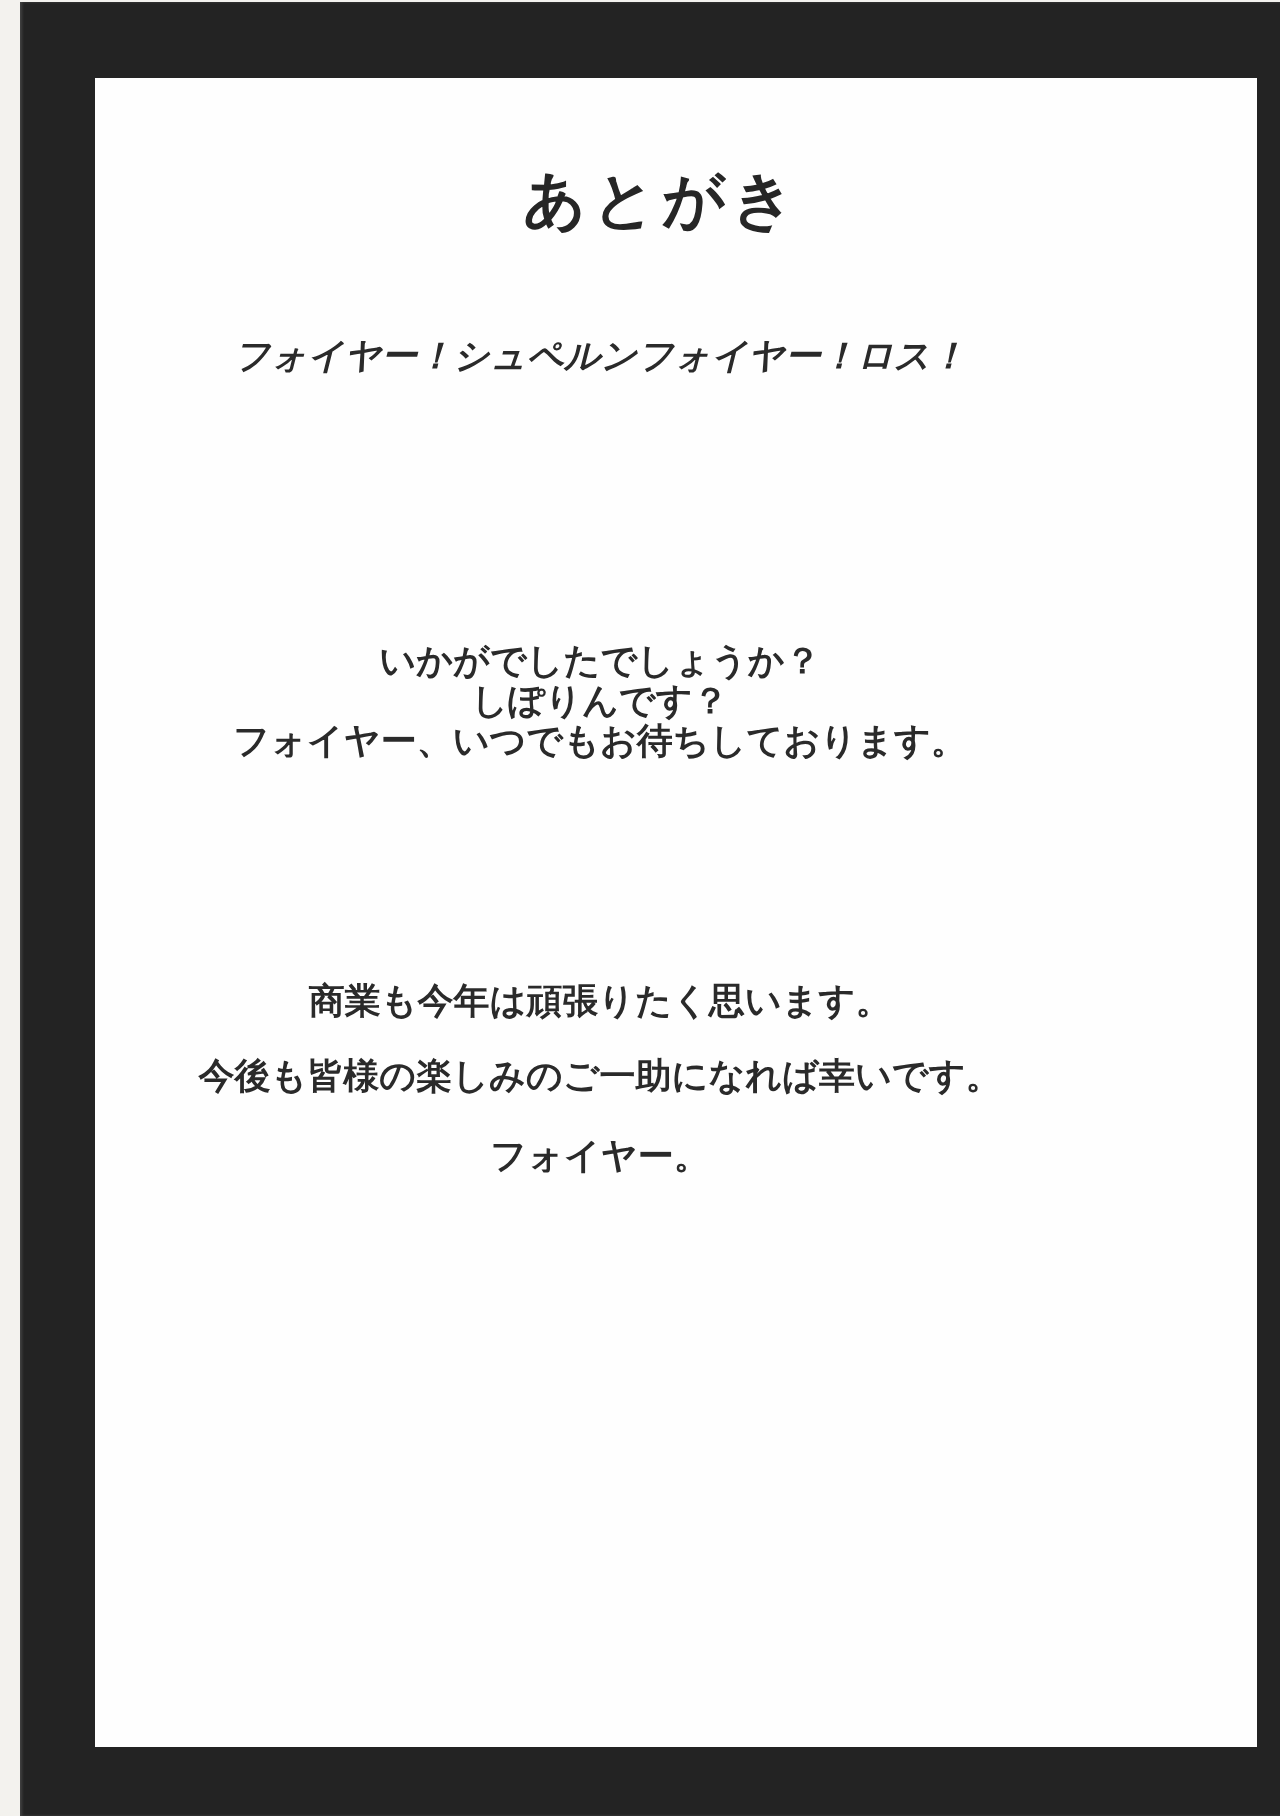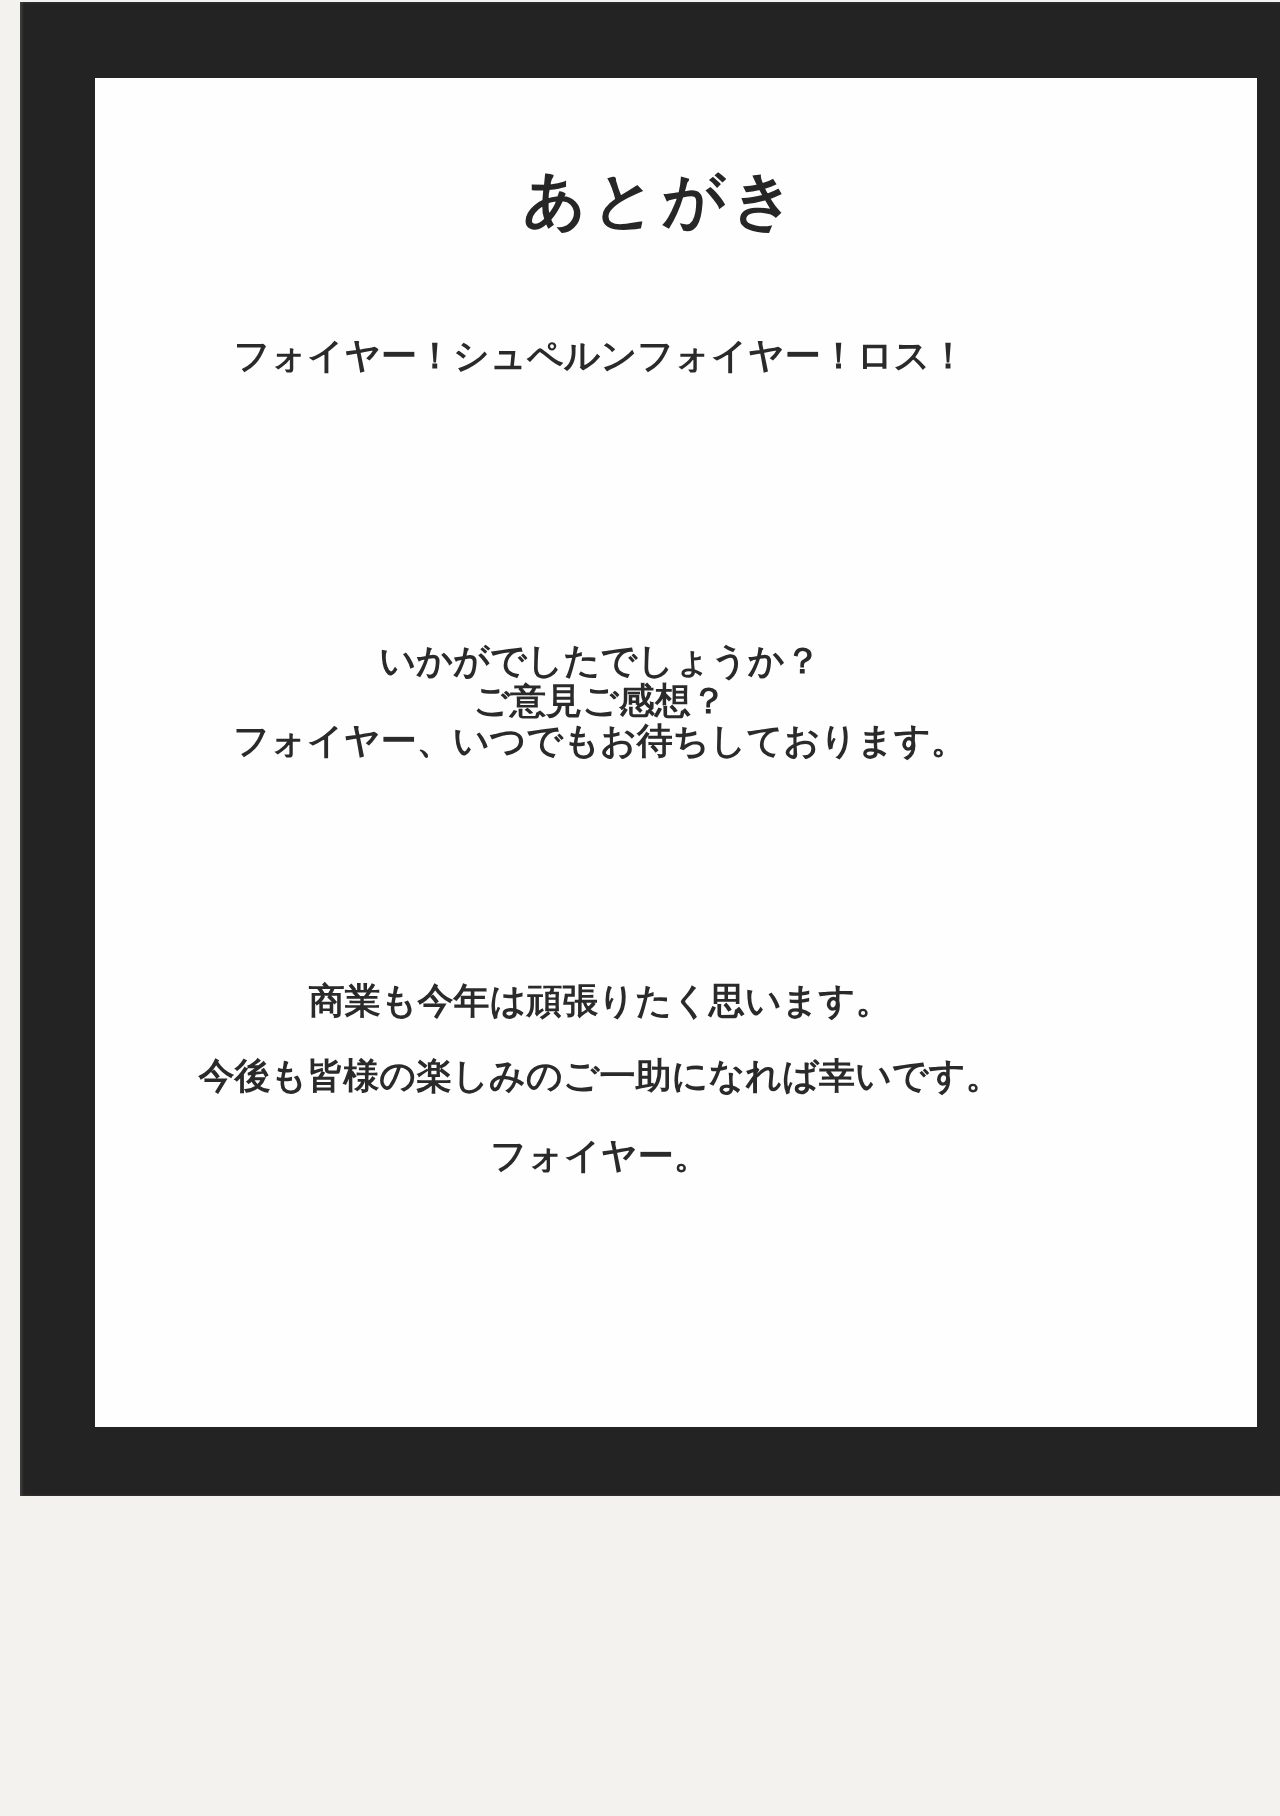--- a/index.html
+++ b/index.html
@@ -9,21 +9,21 @@
     height: 1816px;
     overflow: hidden;
     background: #f3f2ee;
     font-family: "DejaVu Serif", "Liberation Serif", serif;
   }
 
   
   .scan {
     position: relative;
     width: 1280px;
-    height: 1496px;
+    height: 1816px;
     background: #f3f2ee;
   }
 
   
   .frame {
     position: absolute;
     left: 20px;
     top: 2px;
     right: 0;
     bottom: 0;
@@ -58,41 +58,41 @@
     position: absolute;
     left: 0;
     width: 1010px;
     text-align: center;
     font-weight: 700;
     color: #2a2a2a;
     font-size: 36px;
     line-height: 40px;
   }
 
-  .para.greeting { line-height: 43px; }
+  .para.greeting { line-height: 43px; font-style: italic; }
 
   .line { white-space: nowrap; }
 </style>
 </head>
 <body>
 
 <div class="scan">
   <div class="frame">
     <div class="paper">
 
       <h1 class="page-title">あとがき</h1>
 
       <div class="para greeting" style="top:256px">
         <div class="line">フォイヤー！シュペルンフォイヤー！ロス！</div>
       </div>
 
 
       <div class="para" style="top:562px">
         <div class="line">いかがでしたでしょうか？</div>
-        <div class="line">ご意見ご感想？</div>
+        <div class="line">しぽりんです？</div>
         <div class="line">フォイヤー、いつでもお待ちしております。</div>
       </div>
 
 
       <div class="para" style="top:902px">
         <div class="line">商業も今年は頑張りたく思います。</div>
       </div>
 
       <div class="para" style="top:977px">
         <div class="line">今後も皆様の楽しみのご一助になれば幸いです。</div>

